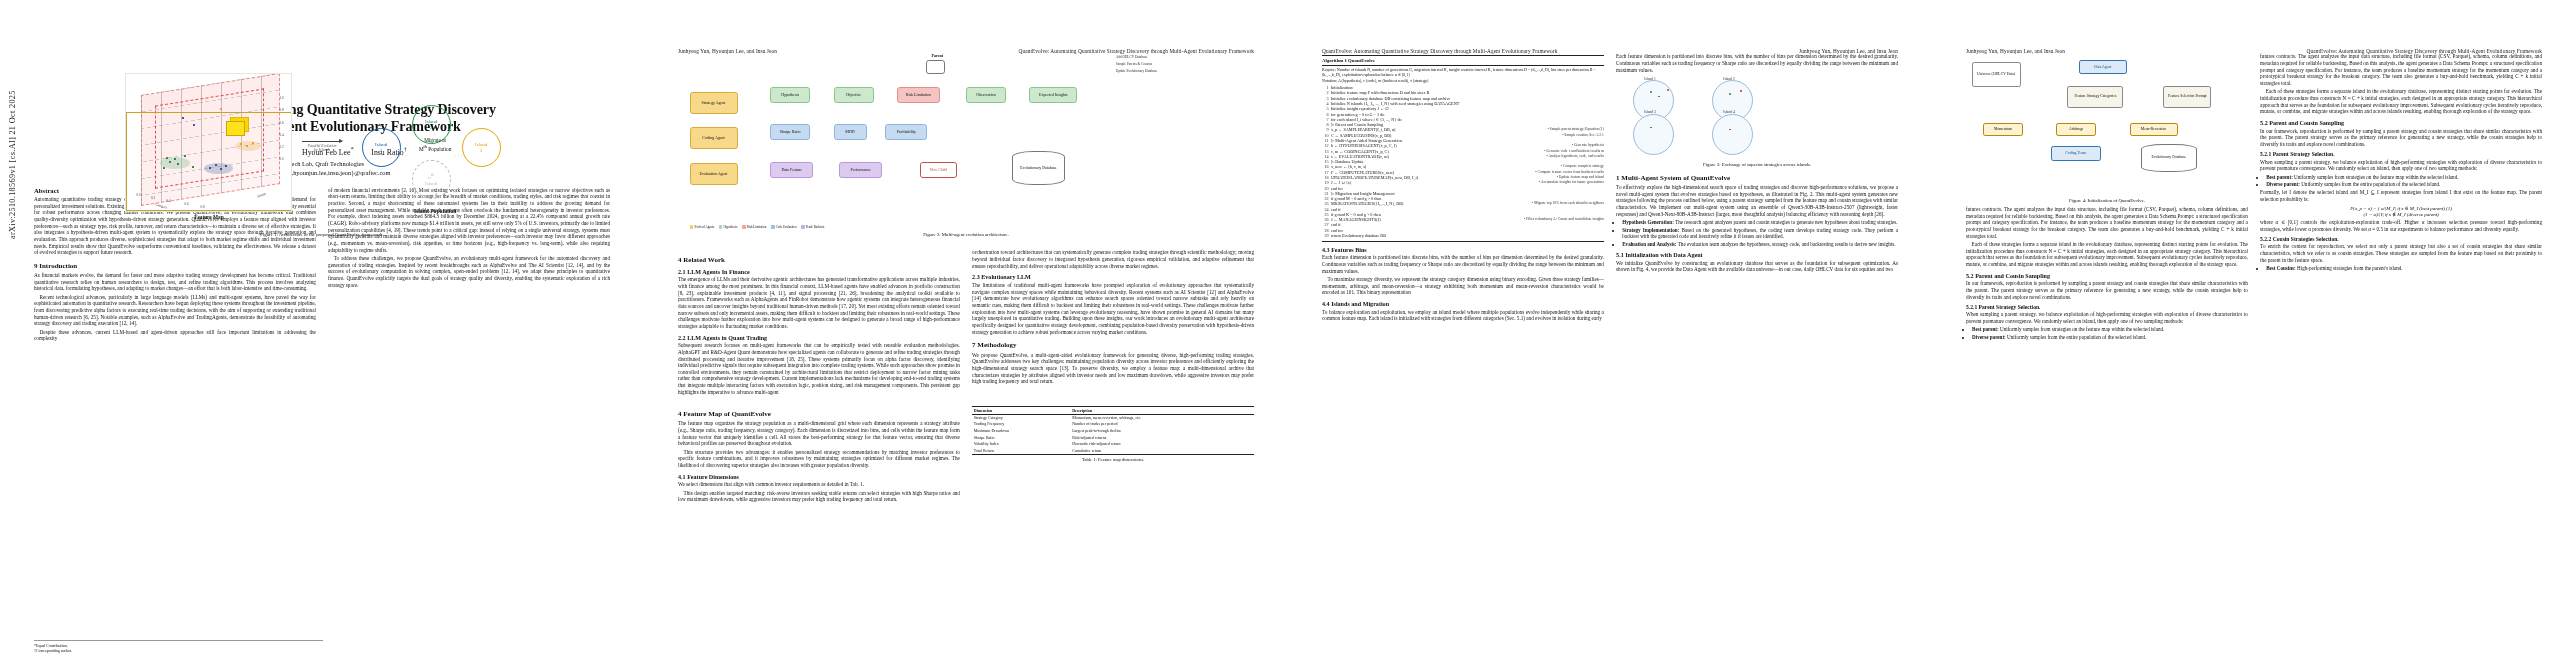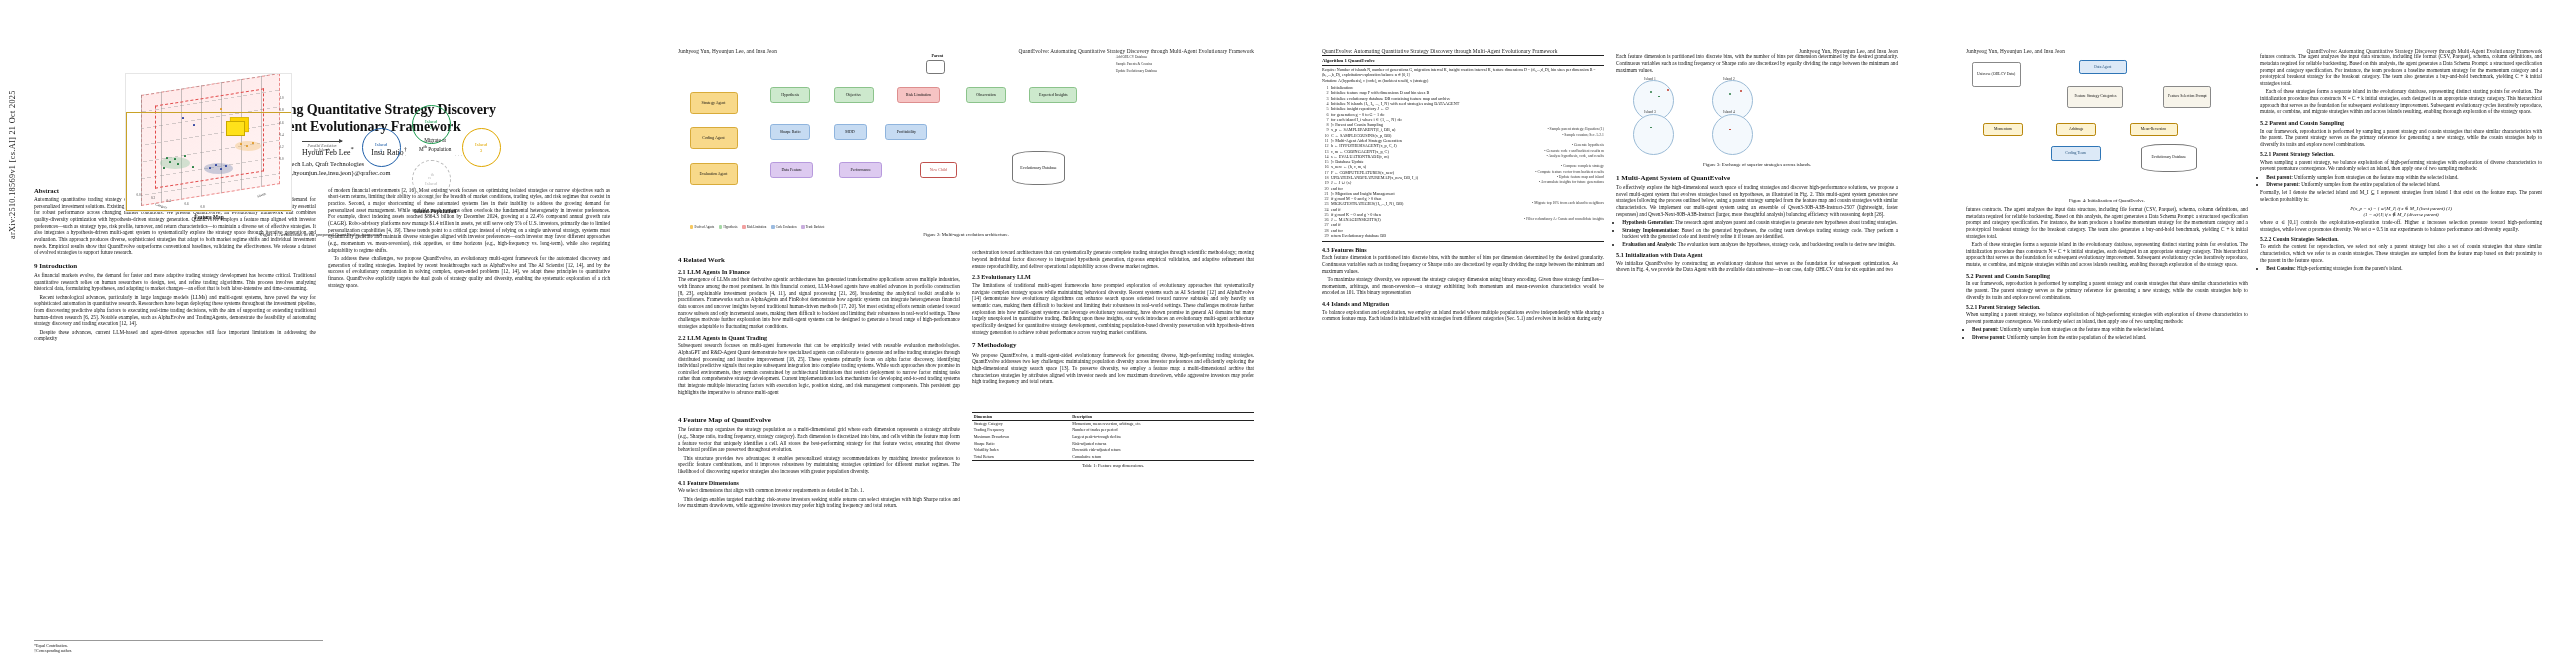--- a/index.html
+++ b/index.html
@@ -365,21 +365,21 @@
       </div>
       <div class="col">
         <p>orchestration toward architectures that can systematically generate complete trading strategies through scientific methodology; moving beyond individual factor discovery to integrated hypothesis generation, rigorous empirical validation, and adaptive refinement that ensure reproducibility, and deliver operational adaptability across diverse market regimes.</p>
         <h3 class="sub">2.3   Evolutionary LLM</h3>
         <p>The limitations of traditional multi-agent frameworks have prompted exploration of evolutionary approaches that systematically navigate complex strategy spaces while maintaining behavioral diversity. Recent systems such as AI Scientist [12] and AlphaEvolve [14] demonstrate how evolutionary algorithms can enhance search spaces oriented toward narrow subtasks and rely heavily on semantic cues, making them difficult to backtest and limiting their robustness in real-world settings. These challenges motivate further exploration into how multi-agent systems can leverage evolutionary reasoning, have shown promise in general AI domains but many largely unexplored in quantitative trading. Building upon these insights, our work introduces an evolutionary multi-agent architecture specifically designed for quantitative strategy development, combining population-based diversity preservation with hypothesis-driven strategy generation to achieve robust performance across varying market conditions.</p>
         <h2 class="sec">7    Methodology</h2>
         <p>We propose QuantEvolve, a multi-agent-aided evolutionary framework for generating diverse, high-performing trading strategies. QuantEvolve addresses two key challenges: maintaining population diversity across investor preferences and efficiently exploring the high-dimensional strategy search space [13]. To preserve diversity, we employ a feature map: a multi-dimensional archive that characterizes strategies by attributes aligned with investor needs and low maximum drawdown, while aggressive investors may prefer high trading frequency and total return.</p>
       </div>
     </div>
 
-    <div class="cols" style="margin-top:13px;">
+    <div class="cols" style="margin-top:7px;">
       <div class="col">
         <h2 class="sec">4    Feature Map of QuantEvolve</h2>
         <p>The feature map organizes the strategy population as a multi-dimensional grid where each dimension represents a strategy attribute (e.g., Sharpe ratio, trading frequency, strategy category). Each dimension is discretized into bins, and cells within the feature map form a feature vector that uniquely identifies a cell. All stores the best-performing strategy for that feature vector, ensuring that diverse behavioral profiles are preserved throughout evolution.</p>
         <p class="ind">This structure provides two advantages: it enables personalized strategy recommendations by matching investor preferences to specific feature combinations, and it improves robustness by maintaining strategies optimized for different market regimes. The likelihood of discovering superior strategies also increases with greater population diversity.</p>
         <h3 class="sub">4.1   Feature Dimensions</h3>
         <p>We select dimensions that align with common investor requirements as detailed in Tab. 1.</p>
         <p class="ind">This design enables targeted matching: risk-averse investors seeking stable returns can select strategies with high Sharpe ratios and low maximum drawdowns, while aggressive investors may prefer high trading frequency and total return.</p>
       </div>
       <div class="col">
         <table class="tbl">

